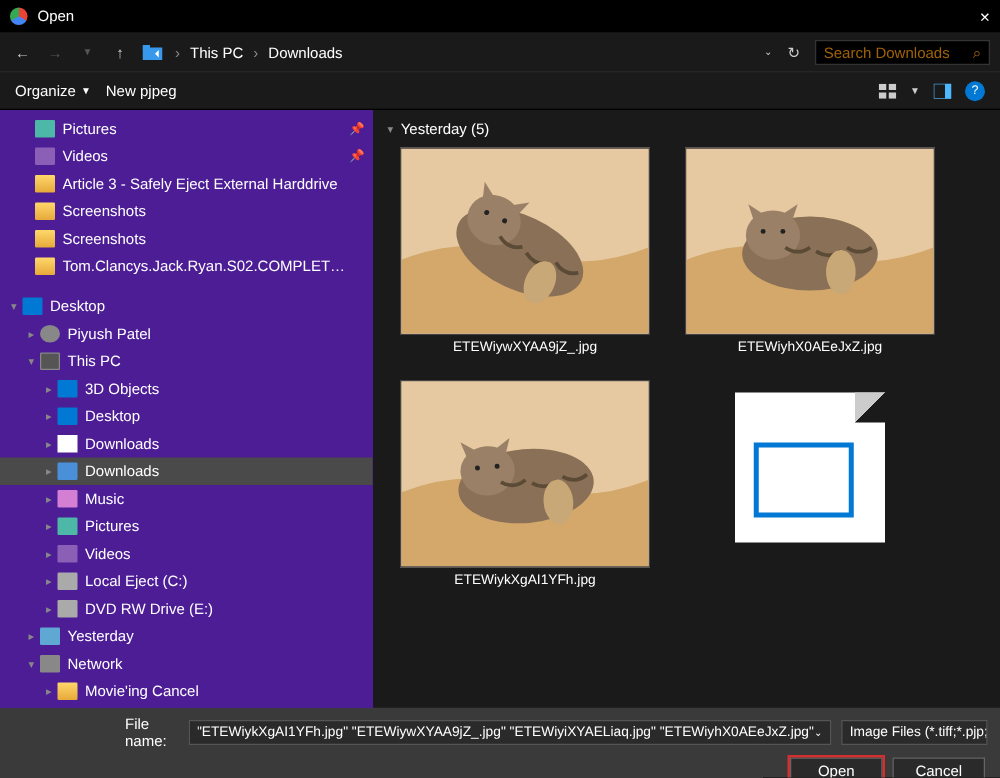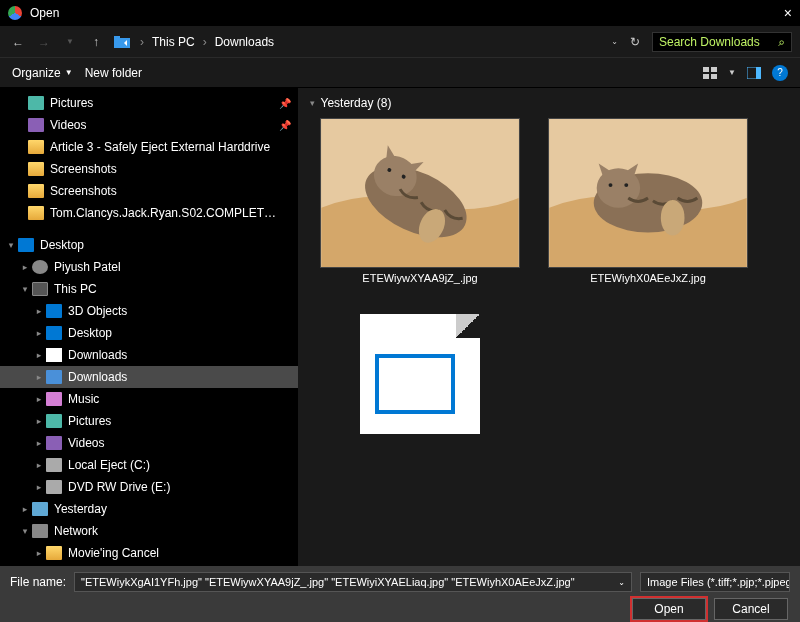--- a/index.html
+++ b/index.html
@@ -12,30 +12,30 @@
 
 .navbar { background: #1a1a1a; height: 32px; display: flex; align-items: center; padding: 0 8px; gap: 6px; border-bottom: 1px solid #2a2a2a; }
 .navbar .navbtn { width: 20px; height: 20px; display: flex; align-items: center; justify-content: center; color: #ccc; }
 .navbar .navbtn.off { color: #555; }
 .navbar .folder-up { color: #3899ec; }
 .navbar .crumb { color: #fff; }
 .navbar .sep { color: #888; margin: 0 2px; }
 .navbar .spacer { flex: 1; }
 .navbar .dropbtn { color: #ccc; }
 .navbar .refresh { color: #ccc; margin: 0 6px; }
-.navbar .search { width: 140px; height: 20px; background: #000; border: 1px solid #333; color: #bef264; padding: 0 6px; display: flex; align-items: center; justify-content: space-between; }
+.navbar .search { width: 140px; height: 20px; background: #000; border: 1px solid #333; color: #a16207; padding: 0 6px; display: flex; align-items: center; justify-content: space-between; }
 
 .toolbar { background: #1a1a1a; height: 30px; display: flex; align-items: center; padding: 0 12px; gap: 12px; border-bottom: 1px solid #000; }
 .toolbar .tbtn { color: #fff; font-size: 12px; display: flex; align-items: center; gap: 4px; }
 .toolbar .tright { margin-left: auto; display: flex; gap: 10px; align-items: center; }
 .toolbar .viewicon { width: 16px; height: 16px; display: inline-flex; align-items: center; justify-content: center; }
 .toolbar .help { width: 16px; height: 16px; border-radius: 50%; background: #0078d4; display: flex; align-items: center; justify-content: center; font-size: 10px; }
 
 .body { display: flex; height: 478px; }
-.sidebar { width: 298px; background: #000000; overflow-y: auto; padding: 4px 0; }
+.sidebar { width: 298px; background: #4c1d95; overflow-y: auto; padding: 4px 0; }
 .siderow { display: flex; align-items: center; height: 22px; padding-right: 6px; color: #fff; font-size: 12px; }
 .siderow.selected { background: #4a4a4a; }
 .siderow .chev { width: 14px; text-align: center; color: #888; font-size: 9px; }
 .siderow .icon { width: 16px; height: 14px; margin-right: 6px; display: inline-flex; }
 .siderow .pin { margin-left: auto; color: #888; font-size: 10px; }
 .folder-yellow { background: linear-gradient(#ffd76b, #e6a93a); border-radius: 1px; width: 14px; height: 10px; }
 .pictures-icon { background: #4db8a8; width: 14px; height: 10px; border-radius: 1px; }
 .videos-icon { background: #8a5fb5; width: 14px; height: 10px; border-radius: 1px; }
 .desktop-icon { width: 14px; height: 10px; background: #0078d4; border-radius: 1px; }
 .pc-icon { width: 14px; height: 10px; background: #555; border: 1px solid #888; border-radius: 1px; }
@@ -55,21 +55,21 @@
 .thumb { width: 200px; display: flex; flex-direction: column; align-items: center; }
 .thumb .img { width: 200px; height: 150px; background: #d4b896; border: 1px solid #444; display: flex; align-items: center; justify-content: center; overflow: hidden; }
 .thumb .img svg { width: 100%; height: 100%; }
 .thumb .cap { font-size: 11px; color: #fff; margin-top: 4px; text-align: left; }
 .file-placeholder { width: 120px; height: 120px; background: #fff; position: relative; margin-top: 10px; }
 .file-placeholder::after { content: ''; position: absolute; top: 0; right: 0; width: 24px; height: 24px; background: linear-gradient(135deg, #ccc 50%, #1a1a1a 50%); }
 .file-placeholder .inner { position: absolute; left: 15px; top: 40px; width: 80px; height: 60px; border: 4px solid #0078d4; }
 
 .footer { background: #3a3a3a; height: 56px; padding: 6px 10px; }
 .fnrow { display: flex; align-items: center; gap: 8px; margin-bottom: 6px; }
-.fnrow .lbl { color: #fff; font-size: 12px; }
+.fnrow .lbl { color: #fff; font-size: 12px; margin-left: 90px; }
 .fnrow .input { flex: 1; height: 20px; background: #2a2a2a; border: 1px solid #555; color: #fff; padding: 0 6px; font-size: 11px; display: flex; align-items: center; justify-content: space-between; }
 .fnrow .filter { width: 150px; height: 20px; background: #2a2a2a; border: 1px solid #555; color: #fff; padding: 0 6px; font-size: 11px; display: flex; align-items: center; justify-content: space-between; overflow: hidden; white-space: nowrap; }
 .btns { display: flex; justify-content: flex-end; gap: 8px; margin-right: 2px; }
 .btn { width: 74px; height: 22px; background: #2a2a2a; border: 1px solid #666; color: #fff; font-size: 12px; display: flex; align-items: center; justify-content: center; }
 .btn.highlight { outline: 2px solid #d03030; outline-offset: 0; }
 </style>
 </head>
 <body>
 
 <div class="titlebar">
@@ -101,21 +101,21 @@
     <span>Search Downloads</span>
     <span>⌕</span>
   </div>
 </div>
 
 <div class="toolbar">
   <div class="tbtn">
     <span>Organize</span>
     <span style="font-size:8px;">▼</span>
   </div>
-  <div class="tbtn">New folder</div>
+  <div class="tbtn">New pjpeg</div>
   <div class="tright">
     <span class="viewicon">
       <svg width="14" height="12" viewBox="0 0 14 12">
           <rect x="0" y="0" width="6" height="5" fill="#ccc"></rect>
           <rect x="8" y="0" width="6" height="5" fill="#ccc"></rect>
           <rect x="0" y="7" width="6" height="5" fill="#ccc"></rect>
           <rect x="8" y="7" width="6" height="5" fill="#ccc"></rect>
         </svg>
     </span>
     <span style="font-size:8px;color:#ccc;">▼</span>
@@ -238,21 +238,21 @@
           <span class="icon folder-yellow"></span>
           <span>Movie'ing Cancel</span>
         </div>
         <div class="siderow" style="padding-left: 32px;"></div>
       </div>
   </div>
 
   <div class="content">
     <div class="grouphdr">
       <span class="chev">▾</span>
-      <span>Yesterday (8)</span>
+      <span>Yesterday (5)</span>
     </div>
     <div class="thumbs" id="thumbs">
         <div class="thumb">
           <div class="img">
             <svg viewBox="0 0 200 150">
               <rect width="200" height="150" fill="#e6c9a0"></rect>
               <path d="M0,90 Q50,70 100,85 T200,80 L200,150 L0,150 Z" fill="#d4a76a"></path>
               <g transform="translate(100,75) rotate(25)">
                 <ellipse cx="0" cy="10" rx="55" ry="30" fill="#8a7056"></ellipse>
                 <ellipse cx="-30" cy="-5" rx="22" ry="20" fill="#9a8066"></ellipse>
@@ -280,20 +280,39 @@
                 <path d="M-20,5 Q-10,12 0,5 M5,8 Q15,15 25,8 M30,5 Q40,12 50,5" stroke="#5a4a36" stroke-width="3" fill="none"></path>
                 <circle cx="-38" cy="-8" r="2" fill="#222"></circle>
                 <circle cx="-22" cy="-8" r="2" fill="#222"></circle>
                 <ellipse cx="25" cy="25" rx="12" ry="18" fill="#c9a878"></ellipse>
               </g>
             </svg>
           </div>
           <div class="cap">ETEWiyhX0AEeJxZ.jpg</div>
         </div>
         <div class="thumb">
+          <div class="img">
+            <svg viewBox="0 0 200 150">
+              <rect width="200" height="150" fill="#e6c9a0"></rect>
+              <path d="M0,90 Q50,70 100,85 T200,80 L200,150 L0,150 Z" fill="#d4a76a"></path>
+              <g transform="translate(100,75) rotate(-5)">
+                <ellipse cx="0" cy="10" rx="55" ry="30" fill="#8a7056"></ellipse>
+                <ellipse cx="-30" cy="-5" rx="22" ry="20" fill="#9a8066"></ellipse>
+                <polygon points="-45,-15 -50,-30 -38,-22" fill="#9a8066"></polygon>
+                <polygon points="-15,-15 -10,-30 -22,-22" fill="#9a8066"></polygon>
+                <path d="M-20,5 Q-10,12 0,5 M5,8 Q15,15 25,8 M30,5 Q40,12 50,5" stroke="#5a4a36" stroke-width="3" fill="none"></path>
+                <circle cx="-38" cy="-8" r="2" fill="#222"></circle>
+                <circle cx="-22" cy="-8" r="2" fill="#222"></circle>
+                <ellipse cx="25" cy="25" rx="12" ry="18" fill="#c9a878"></ellipse>
+              </g>
+            </svg>
+          </div>
+          <div class="cap">ETEWiykXgAI1YFh.jpg</div>
+        </div>
+        <div class="thumb">
           <div class="file-placeholder">
             <div class="inner"></div>
           </div>
         </div>
       </div>
   </div>
 </div>
 
 <div class="footer">
   <div class="fnrow">

